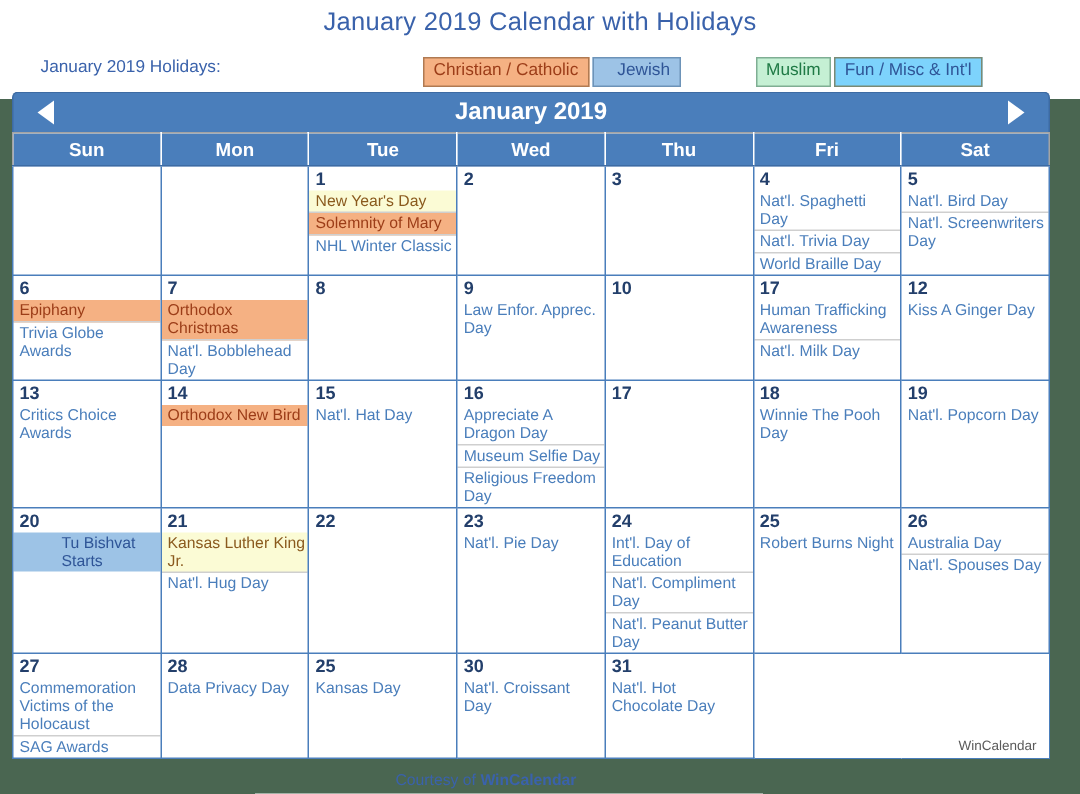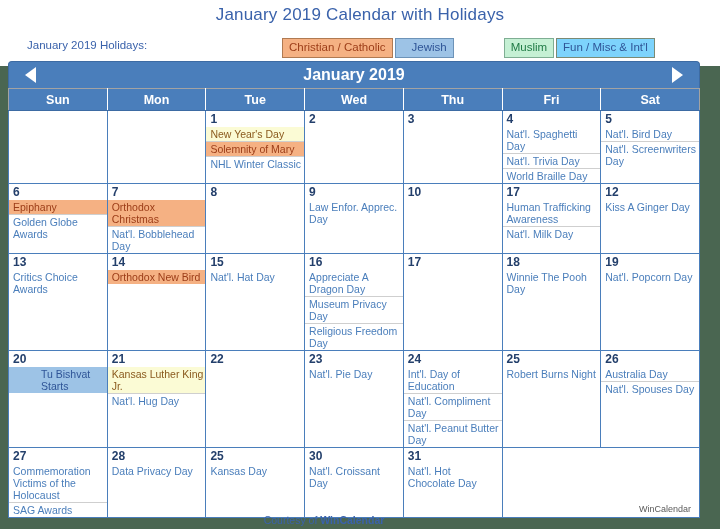--- a/index.html
+++ b/index.html
@@ -267,21 +267,21 @@
               <div class="ev t-fun">Nat'l. Bird Day</div>
               <div class="ev t-fun">Nat'l. Screenwriters Day</div>
             </div>
           </td>
         </tr>
         <tr>
           <td class="weekend">
             <div class="daynum">6</div>
             <div class="ev-list">
               <div class="ev t-chr">Epiphany</div>
-              <div class="ev t-fun">Golden Globe Awards</div>
+              <div class="ev t-fun">Trivia Globe Awards</div>
             </div>
           </td>
           <td class="">
             <div class="daynum">7</div>
             <div class="ev-list">
               <div class="ev t-chr">Orthodox Christmas</div>
               <div class="ev t-fun">Nat'l. Bobblehead Day</div>
             </div>
           </td>
           <td class="">
@@ -328,21 +328,21 @@
           <td class="">
             <div class="daynum">15</div>
             <div class="ev-list">
               <div class="ev t-fun">Nat'l. Hat Day</div>
             </div>
           </td>
           <td class="">
             <div class="daynum">16</div>
             <div class="ev-list">
               <div class="ev t-fun">Appreciate A Dragon Day</div>
-              <div class="ev t-fun">Museum Privacy Day</div>
+              <div class="ev t-fun">Museum Selfie Day</div>
               <div class="ev t-fun">Religious Freedom Day</div>
             </div>
           </td>
           <td class="">
             <div class="daynum">17</div>
             <div class="ev-list"></div>
           </td>
           <td class="">
             <div class="daynum">18</div>
             <div class="ev-list">

